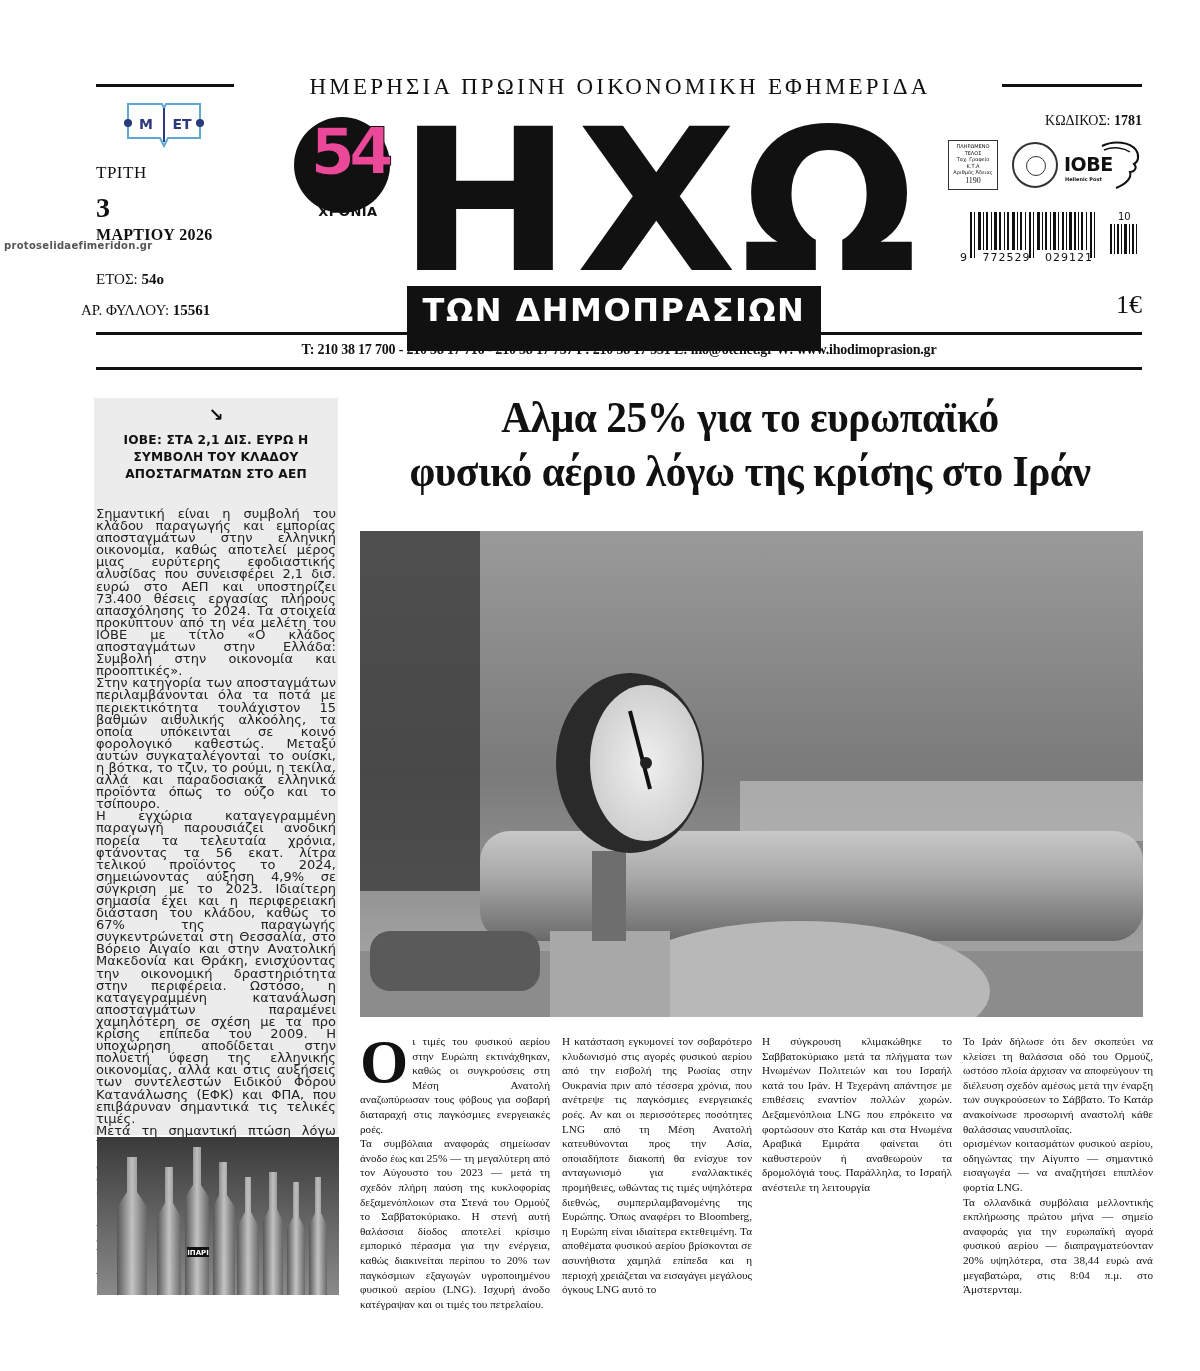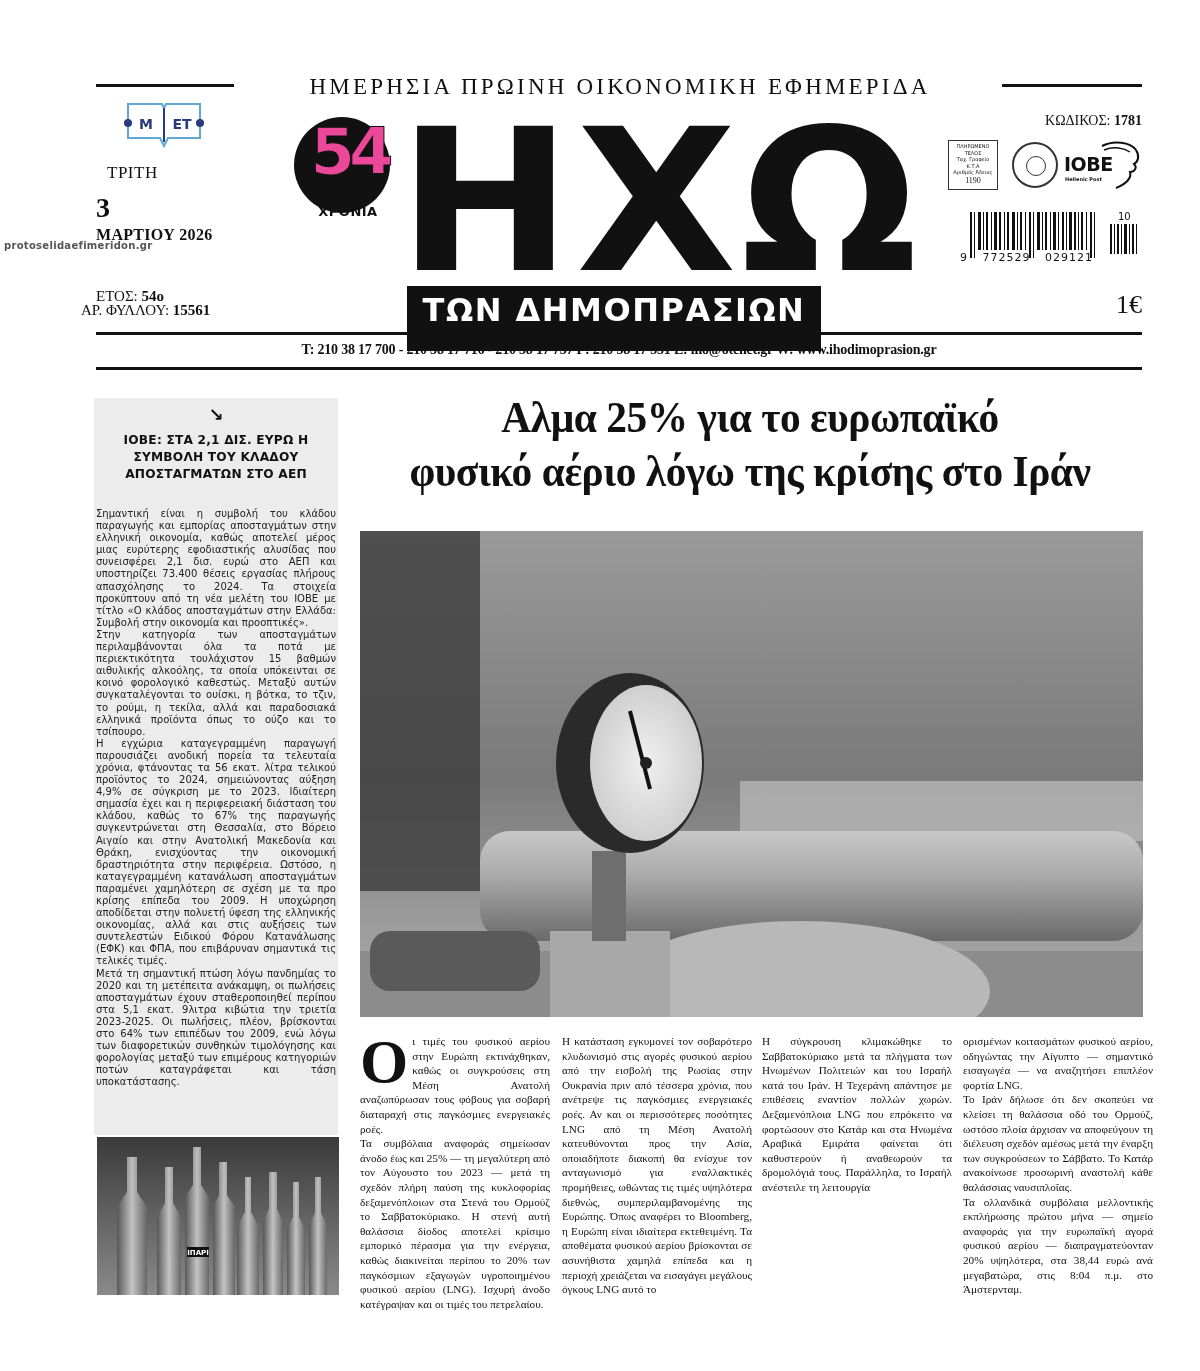--- a/index.html
+++ b/index.html
@@ -9,25 +9,25 @@
   .abs { position: absolute; }
 
   
   .rule { position: absolute; background: #111; }
 
   .tagline { left: 260px; top: 74px; width: 720px; text-align: center; font-family: "Liberation Serif", serif; font-size: 23px; letter-spacing: 3.2px; color: #111; }
 
   
   .met-logo { left: 124px; top: 102px; width: 80px; height: 46px; }
 
-  .day-name { left: 96px; top: 163px; font-family: "Liberation Serif", serif; font-size: 17px; letter-spacing: 0.5px; margin-left: 11px; }
+  .day-name { left: 96px; top: 163px; font-family: "Liberation Serif", serif; font-size: 17px; letter-spacing: 0.5px; }
   .day-num { left: 96px; top: 192px; font-family: "Liberation Serif", serif; font-size: 28px; font-weight: bold; }
   .month-year { left: 96px; top: 226px; font-family: "Liberation Serif", serif; font-size: 16px; font-weight: bold; letter-spacing: 0.3px; }
   .watermark { left: 4px; top: 240px; font-family: "DejaVu Sans", sans-serif; font-size: 10px; font-weight: bold; color: #555; letter-spacing: 0.3px; }
-  .year-line { left: 96px; top: 288px; font-family: "Liberation Serif", serif; font-size: 15px; }
+  .year-line { left: 96px; top: 271px; font-family: "Liberation Serif", serif; font-size: 15px; }
   .issue-line { left: 81px; top: 302px; font-family: "Liberation Serif", serif; font-size: 15px; }
   .year-line b, .issue-line b { font-weight: bold; }
 
   
   .badge-circle { left: 294px; top: 117px; width: 96px; height: 96px; border-radius: 50%; background: #111; }
   .badge-num { left: 294px; top: 120px; width: 110px; text-align: center; font-family: "DejaVu Sans", sans-serif; font-weight: bold; font-size: 64px; color: #ec4899; letter-spacing: -6px; line-height: 1; -webkit-text-stroke: 1px #111; }
   .badge-label { left: 308px; top: 204px; width: 80px; text-align: center; font-family: "DejaVu Sans", sans-serif; font-weight: bold; font-size: 13px; letter-spacing: 0.5px; }
 
   .brand { left: 398px; top: 112px; width: 440px; height: 180px; font-family: "DejaVu Sans", sans-serif; font-weight: bold; font-size: 198px; line-height: 180px; letter-spacing: 4px; color: #111; transform: scaleX(1.05); transform-origin: left; white-space: nowrap; }
   .sub-brand { left: 407px; top: 286px; width: 414px; height: 65px; background: #111; color: #fff; font-family: "DejaVu Sans", sans-serif; font-weight: bold; font-size: 32px; text-align: center; line-height: 48px; letter-spacing: 1.5px; }
@@ -48,21 +48,21 @@
   .barcode-addon { left: 1110px; top: 224px; width: 28px; height: 30px; }
   .addon-num { left: 1118px; top: 211px; font-family: "DejaVu Sans", sans-serif; font-size: 10px; }
   .price { right: 58px; top: 290px; font-family: "Liberation Serif", serif; font-size: 26px; }
 
   .contact { left: 96px; top: 342px; width: 1046px; text-align: center; font-family: "Liberation Serif", serif; font-size: 14px; font-weight: bold; letter-spacing: -0.2px; }
 
   
   .sidebar { left: 94px; top: 398px; width: 244px; height: 737px; background: #ececec; }
   .side-arrow { left: 94px; top: 404px; width: 244px; text-align: center; font-family: "DejaVu Sans", sans-serif; font-weight: bold; font-size: 18px; }
   .side-title { left: 100px; top: 432px; width: 232px; text-align: center; font-family: "DejaVu Sans", sans-serif; font-weight: bold; font-size: 12.2px; line-height: 17px; letter-spacing: 0.2px; }
-  .side-body { left: 96px; top: 508px; width: 240px; font-family: "DejaVu Sans", sans-serif; font-size: 10px; line-height: 12.1px; text-align: justify; color: #222; hyphens: auto; }
+  .side-body { left: 96px; top: 508px; width: 240px; font-family: "DejaVu Sans", sans-serif; font-size: 13px; line-height: 12.1px; text-align: justify; color: #222; hyphens: auto; }
   .side-body p { margin: 0; }
   .side-photo { left: 97px; top: 1137px; width: 242px; height: 158px; overflow: hidden; background: #555; }
 
   
   .headline { left: 350px; top: 390px; width: 800px; text-align: center; font-family: "Liberation Serif", serif; font-size: 45px; line-height: 54px; font-weight: bold; letter-spacing: -0.5px; transform: scaleX(0.92); transform-origin: center; }
 
   .main-photo { left: 360px; top: 531px; width: 783px; height: 486px; overflow: hidden; background: #777; }
 
   
   .col { top: 1034px; width: 190px; font-family: "Liberation Serif", serif; font-size: 11.2px; line-height: 14.6px; text-align: justify; color: #111; }
@@ -248,16 +248,16 @@
   <p><span class="dropcap">Ο</span><span>ι τιμές του φυσικού αερίου στην Ευρώπη εκτινάχθηκαν, καθώς οι συγκρούσεις στη Μέση Ανατολή αναζωπύρωσαν τους φόβους για σοβαρή διαταραχή στις παγκόσμιες ενεργειακές ροές.</span></p>
   <p>Τα συμβόλαια αναφοράς σημείωσαν άνοδο έως και 25% — τη μεγαλύτερη από τον Αύγουστο του 2023 — μετά τη σχεδόν πλήρη παύση της κυκλοφορίας δεξαμενόπλοιων στα Στενά του Ορμούζ το Σαββατοκύριακο. Η στενή αυτή θαλάσσια δίοδος αποτελεί κρίσιμο εμπορικό πέρασμα για την ενέργεια, καθώς διακινείται περίπου το 20% των παγκόσμιων εξαγωγών υγροποιημένου φυσικού αερίου (LNG). Ισχυρή άνοδο κατέγραψαν και οι τιμές του πετρελαίου.</p>
 </div>
 <div class="abs col c2">
   <p>Η κατάσταση εγκυμονεί τον σοβαρότερο κλυδωνισμό στις αγορές φυσικού αερίου από την εισβολή της Ρωσίας στην Ουκρανία πριν από τέσσερα χρόνια, που ανέτρεψε τις παγκόσμιες ενεργειακές ροές. Αν και οι περισσότερες ποσότητες LNG από τη Μέση Ανατολή κατευθύνονται προς την Ασία, οποιαδήποτε διακοπή θα ενίσχυε τον ανταγωνισμό για εναλλακτικές προμήθειες, ωθώντας τις τιμές υψηλότερα διεθνώς, συμπεριλαμβανομένης της Ευρώπης. Όπως αναφέρει το Bloomberg, η Ευρώπη είναι ιδιαίτερα εκτεθειμένη. Τα αποθέματα φυσικού αερίου βρίσκονται σε ασυνήθιστα χαμηλά επίπεδα και η περιοχή χρειάζεται να εισαγάγει μεγάλους όγκους LNG αυτό το</p>
 </div>
 <div class="abs col c3">
   <p>Η σύγκρουση κλιμακώθηκε το Σαββατοκύριακο μετά τα πλήγματα των Ηνωμένων Πολιτειών και του Ισραήλ κατά του Ιράν. Η Τεχεράνη απάντησε με επιθέσεις εναντίον πολλών χωρών. Δεξαμενόπλοια LNG που επρόκειτο να φορτώσουν στο Κατάρ και στα Ηνωμένα Αραβικά Εμιράτα φαίνεται ότι καθυστερούν ή αναθεωρούν τα δρομολόγιά τους. Παράλληλα, το Ισραήλ ανέστειλε τη λειτουργία</p>
 </div>
 <div class="abs col c4">
+  <p>Το Ιράν δήλωσε ότι δεν σκοπεύει να κλείσει τη θαλάσσια οδό του Ορμούζ, ωστόσο πλοία άρχισαν να αποφεύγουν τη διέλευση σχεδόν αμέσως μετά την έναρξη των συγκρούσεων το Σάββατο. Το Κατάρ ανακοίνωσε προσωρινή αναστολή κάθε θαλάσσιας ναυσιπλοΐας.</p>
   <p>ορισμένων κοιτασμάτων φυσικού αερίου, οδηγώντας την Αίγυπτο — σημαντικό εισαγωγέα — να αναζητήσει επιπλέον φορτία LNG.</p>
-  <p>Το Ιράν δήλωσε ότι δεν σκοπεύει να κλείσει τη θαλάσσια οδό του Ορμούζ, ωστόσο πλοία άρχισαν να αποφεύγουν τη διέλευση σχεδόν αμέσως μετά την έναρξη των συγκρούσεων το Σάββατο. Το Κατάρ ανακοίνωσε προσωρινή αναστολή κάθε θαλάσσιας ναυσιπλοΐας.</p>
   <p>Τα ολλανδικά συμβόλαια μελλοντικής εκπλήρωσης πρώτου μήνα — σημείο αναφοράς για την ευρωπαϊκή αγορά φυσικού αερίου — διαπραγματεύονταν 20% υψηλότερα, στα 38,44 ευρώ ανά μεγαβατώρα, στις 8:04 π.μ. στο Άμστερνταμ.</p>
 </div>
 
 </body></html>

